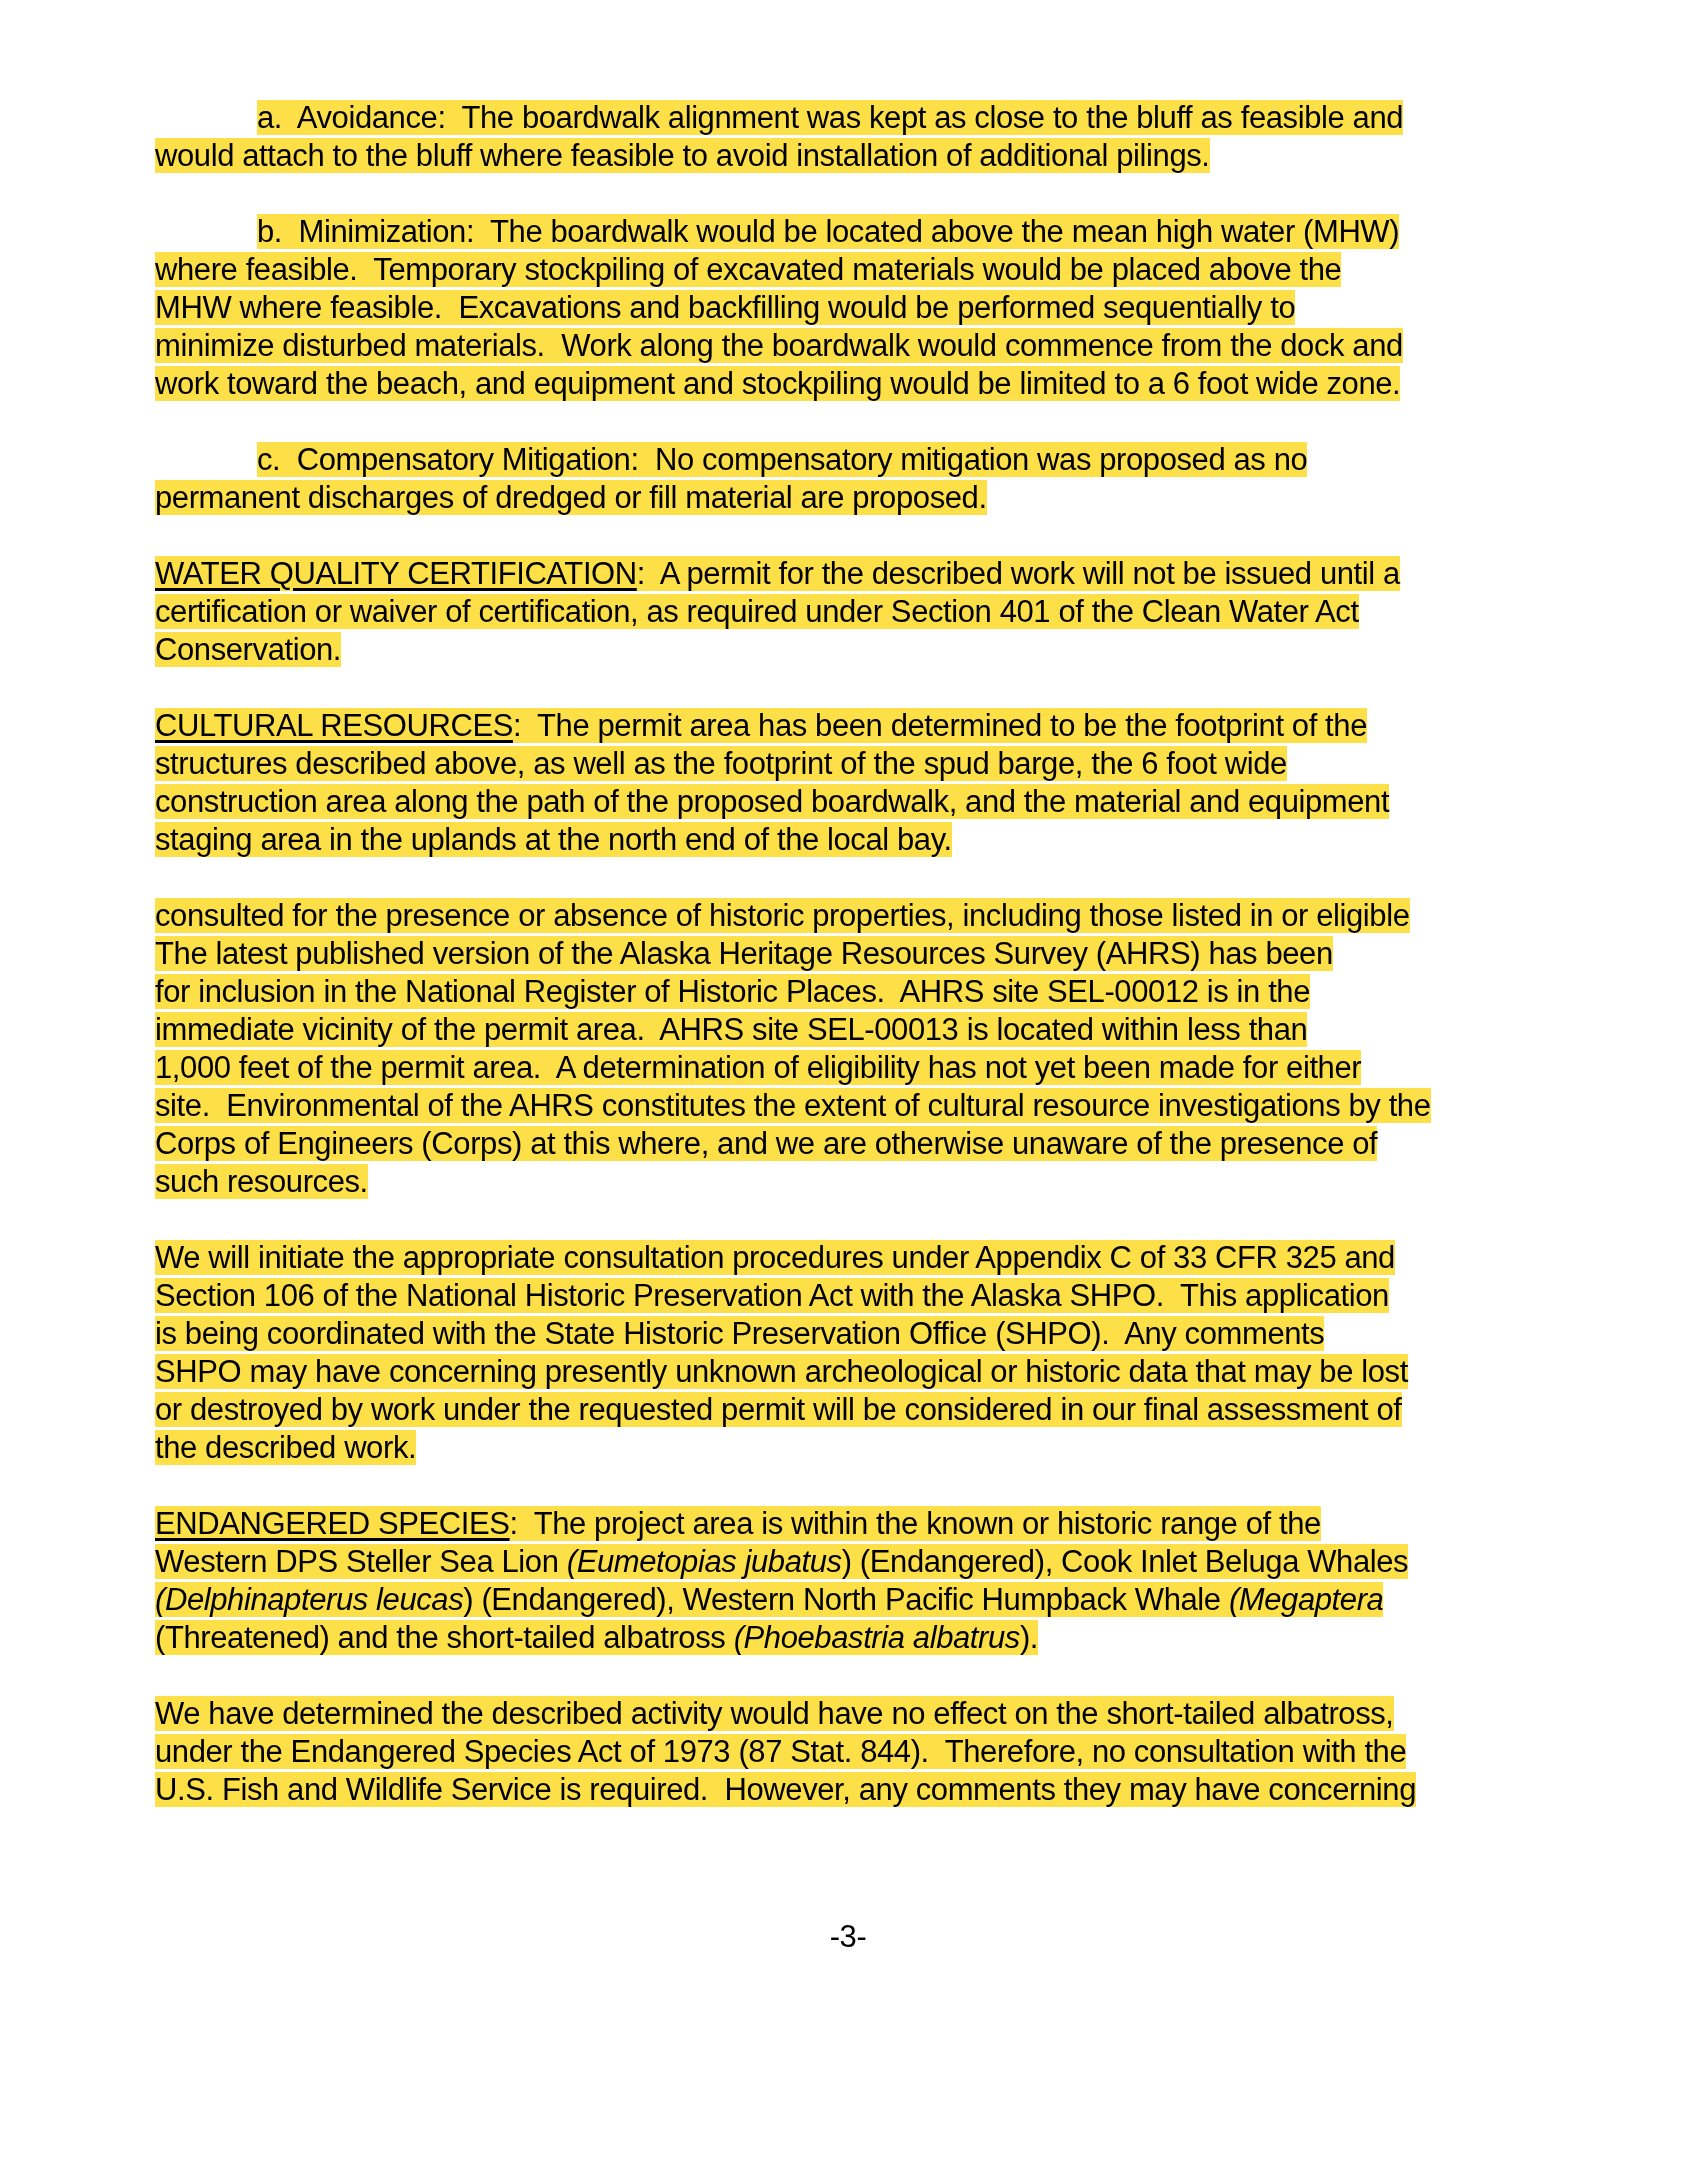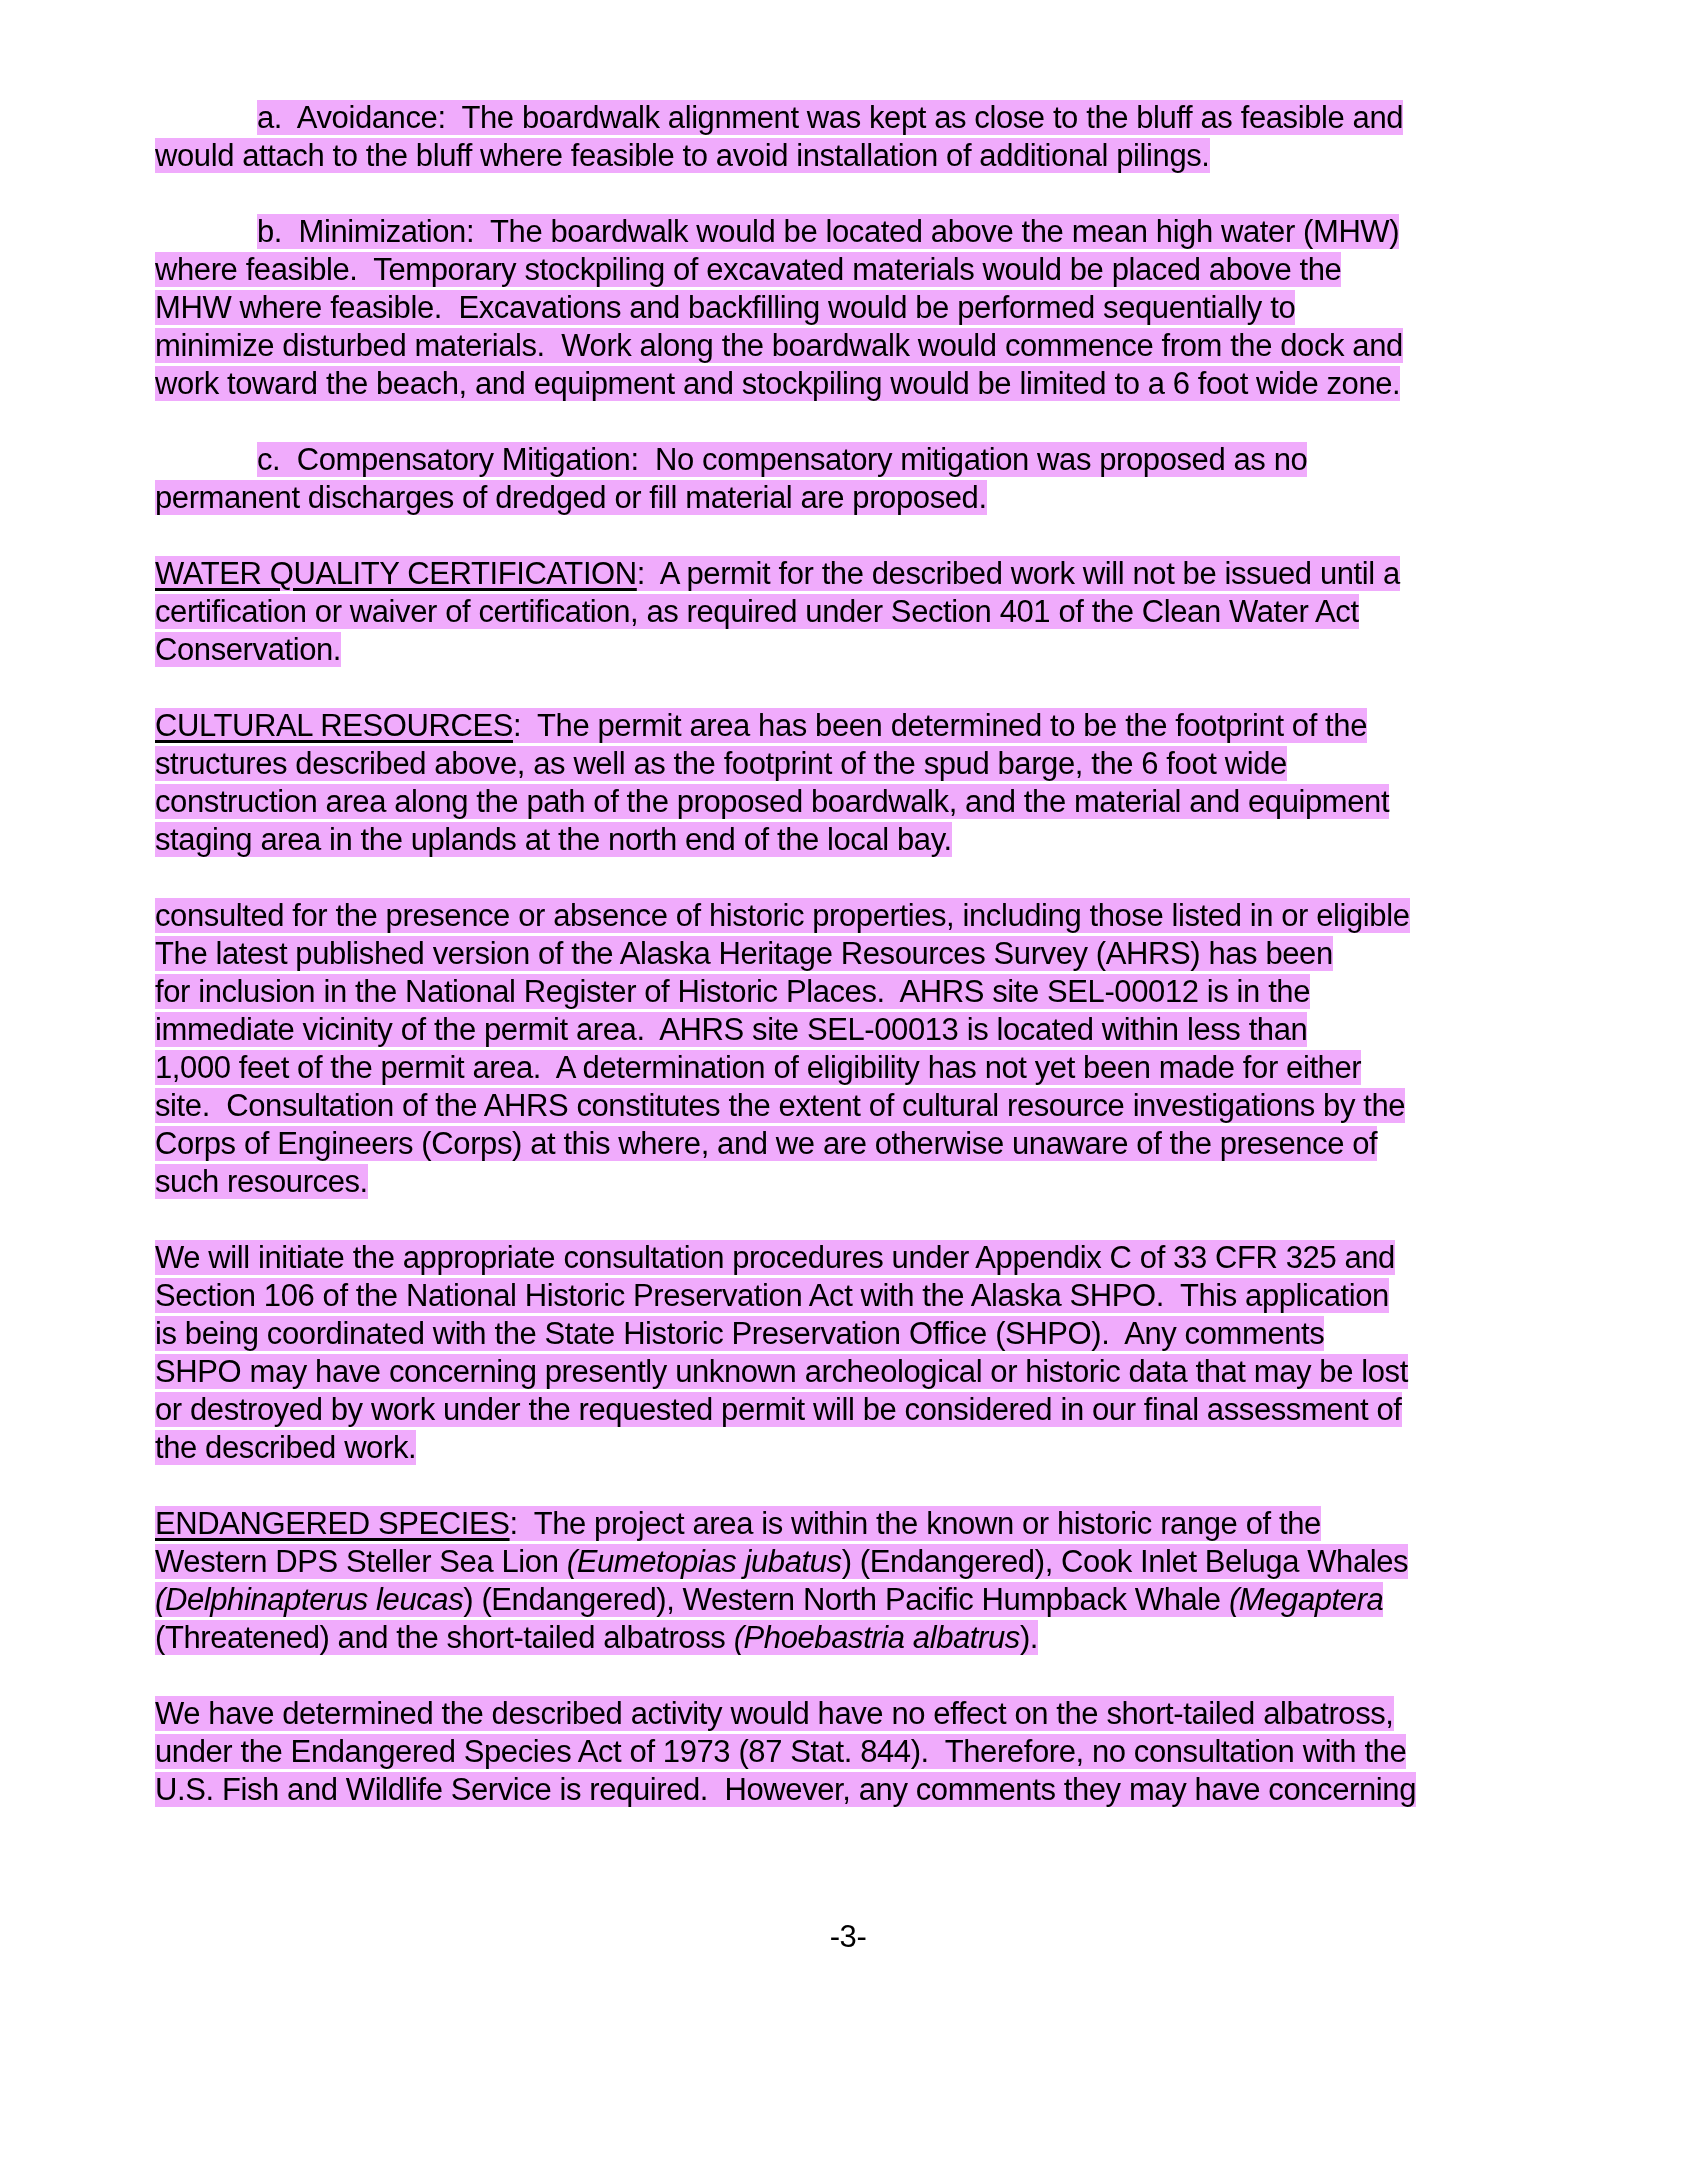--- a/index.html
+++ b/index.html
@@ -25,21 +25,21 @@
     top: 99px;
     width: 1386px;
   }
   .para {
     margin: 0 0 38px 0;
   }
   .line {
     white-space: pre;
   }
   .line .bg {
-    background: #f0abfc;
+    background: #fde047;
   }
   .indent {
     padding-left: 102px;
   }
   .u {
     text-decoration: underline;
     text-decoration-thickness: 2.5px;
     text-underline-offset: 4px;
   }
   i {
@@ -83,21 +83,21 @@
         <div class="line"><span class="bg">structures described above, as well as the footprint of the spud barge, the 6 foot wide</span></div>
         <div class="line"><span class="bg">construction area along the path of the proposed boardwalk, and the material and equipment</span></div>
         <div class="line"><span class="bg">staging area in the uplands at the north end of the local bay.</span></div>
       </div>
       <div class="para">
         <div class="line"><span class="bg">consulted for the presence or absence of historic properties, including those listed in or eligible</span></div>
         <div class="line"><span class="bg">The latest published version of the Alaska Heritage Resources Survey (AHRS) has been</span></div>
         <div class="line"><span class="bg">for inclusion in the National Register of Historic Places.  AHRS site SEL-00012 is in the</span></div>
         <div class="line"><span class="bg">immediate vicinity of the permit area.  AHRS site SEL-00013 is located within less than</span></div>
         <div class="line"><span class="bg">1,000 feet of the permit area.  A determination of eligibility has not yet been made for either</span></div>
-        <div class="line"><span class="bg">site.  Consultation of the AHRS constitutes the extent of cultural resource investigations by the</span></div>
+        <div class="line"><span class="bg">site.  Environmental of the AHRS constitutes the extent of cultural resource investigations by the</span></div>
         <div class="line"><span class="bg">Corps of Engineers (Corps) at this where, and we are otherwise unaware of the presence of</span></div>
         <div class="line"><span class="bg">such resources.</span></div>
       </div>
       <div class="para">
         <div class="line"><span class="bg">We will initiate the appropriate consultation procedures under Appendix C of 33 CFR 325 and</span></div>
         <div class="line"><span class="bg">Section 106 of the National Historic Preservation Act with the Alaska SHPO.  This application</span></div>
         <div class="line"><span class="bg">is being coordinated with the State Historic Preservation Office (SHPO).  Any comments</span></div>
         <div class="line"><span class="bg">SHPO may have concerning presently unknown archeological or historic data that may be lost</span></div>
         <div class="line"><span class="bg">or destroyed by work under the requested permit will be considered in our final assessment of</span></div>
         <div class="line"><span class="bg">the described work.</span></div>

